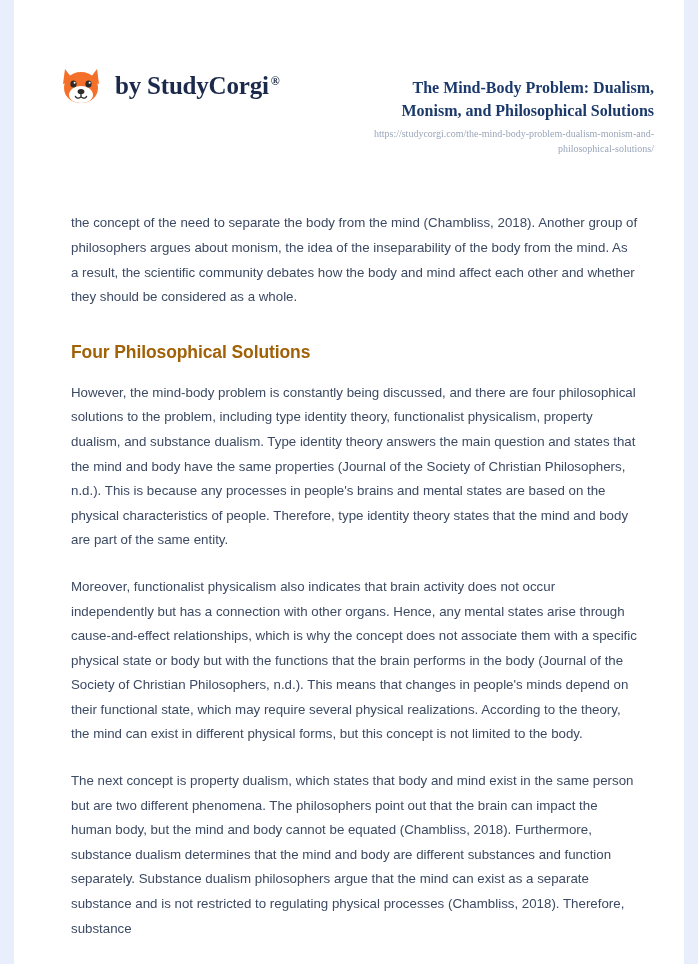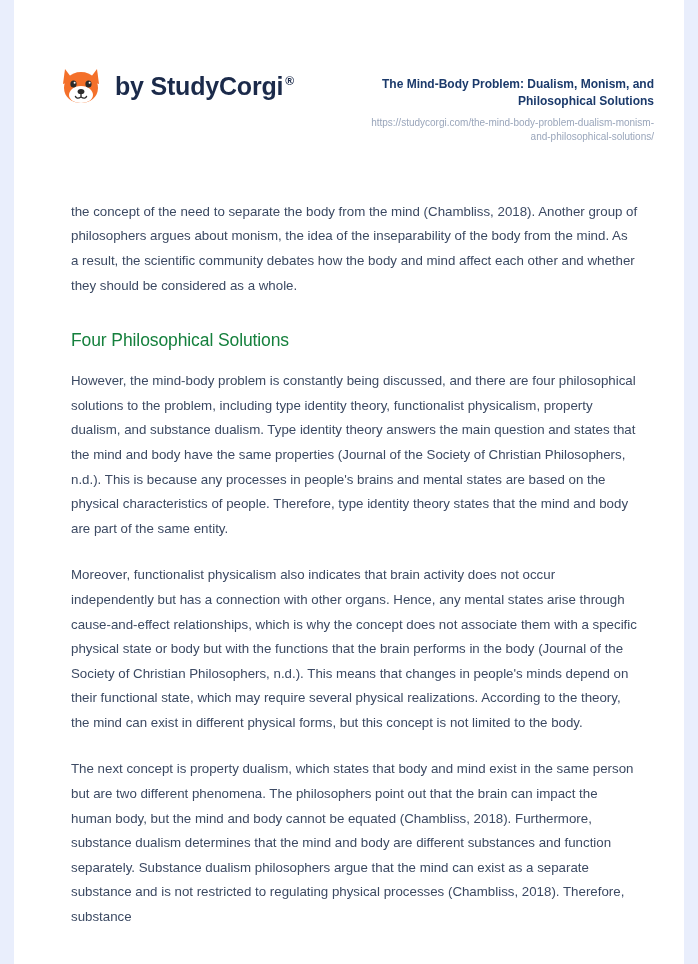--- a/index.html
+++ b/index.html
@@ -40,20 +40,21 @@
     box-sizing: border-box;
   }
 
   
   .header {
     display: flex;
     align-items: flex-start;
     justify-content: space-between;
     padding: 44px 30px 0 45px;
     box-sizing: border-box;
+    font-family: Liberation Serif, serif;
   }
   .brand {
     display: flex;
     align-items: center;
     gap: 12px;
     padding-top: 6px;
   }
   .brand-mark {
     width: 44px;
     height: 44px;
@@ -73,21 +74,21 @@
     vertical-align: super;
     font-weight: bold;
     margin-left: 2px;
   }
   .doc-meta {
     text-align: right;
     max-width: 300px;
     padding-top: 18px;
   }
   .doc-title {
-    font-size: 12px;
+    font-size: 16px;
     font-weight: bold;
     color: #1b3a6b;
     line-height: 1.45;
     margin: 0 0 5px 0;
   }
   .doc-url {
     font-size: 10px;
     color: #9aa6bb;
     line-height: 1.45;
     word-break: break-word;
@@ -101,22 +102,22 @@
   }
   .content p {
     font-size: 13.3px;
     line-height: 1.85;
     color: #3c4a63;
     margin: 0 0 22px 0;
     text-align: left;
   }
   h2.section-heading {
     font-size: 17.5px;
-    font-weight: normal;
-    color: #15803d;
+    font-weight: bold;
+    color: #a16207;
     margin: 32px 0 18px 0;
     letter-spacing: -0.1px;
   }
 </style>
 </head>
 <body>
 
 <div class="page">
 
   <div class="rail rail-left"></div>

